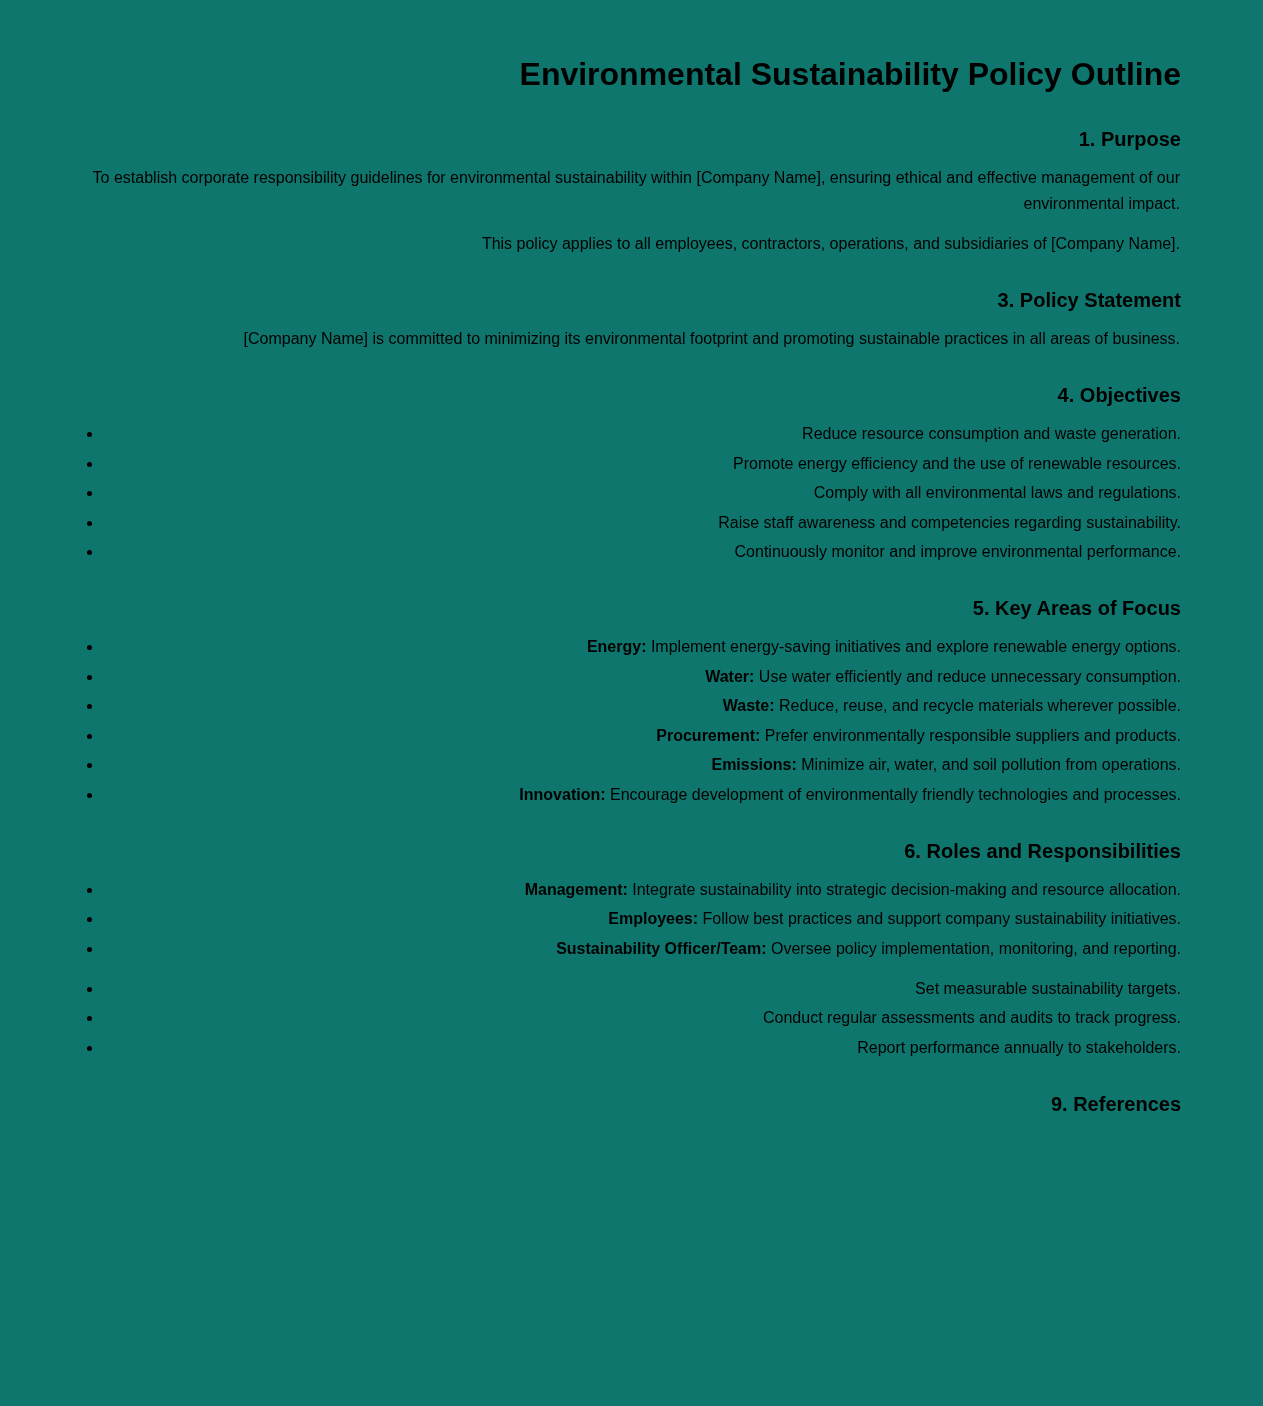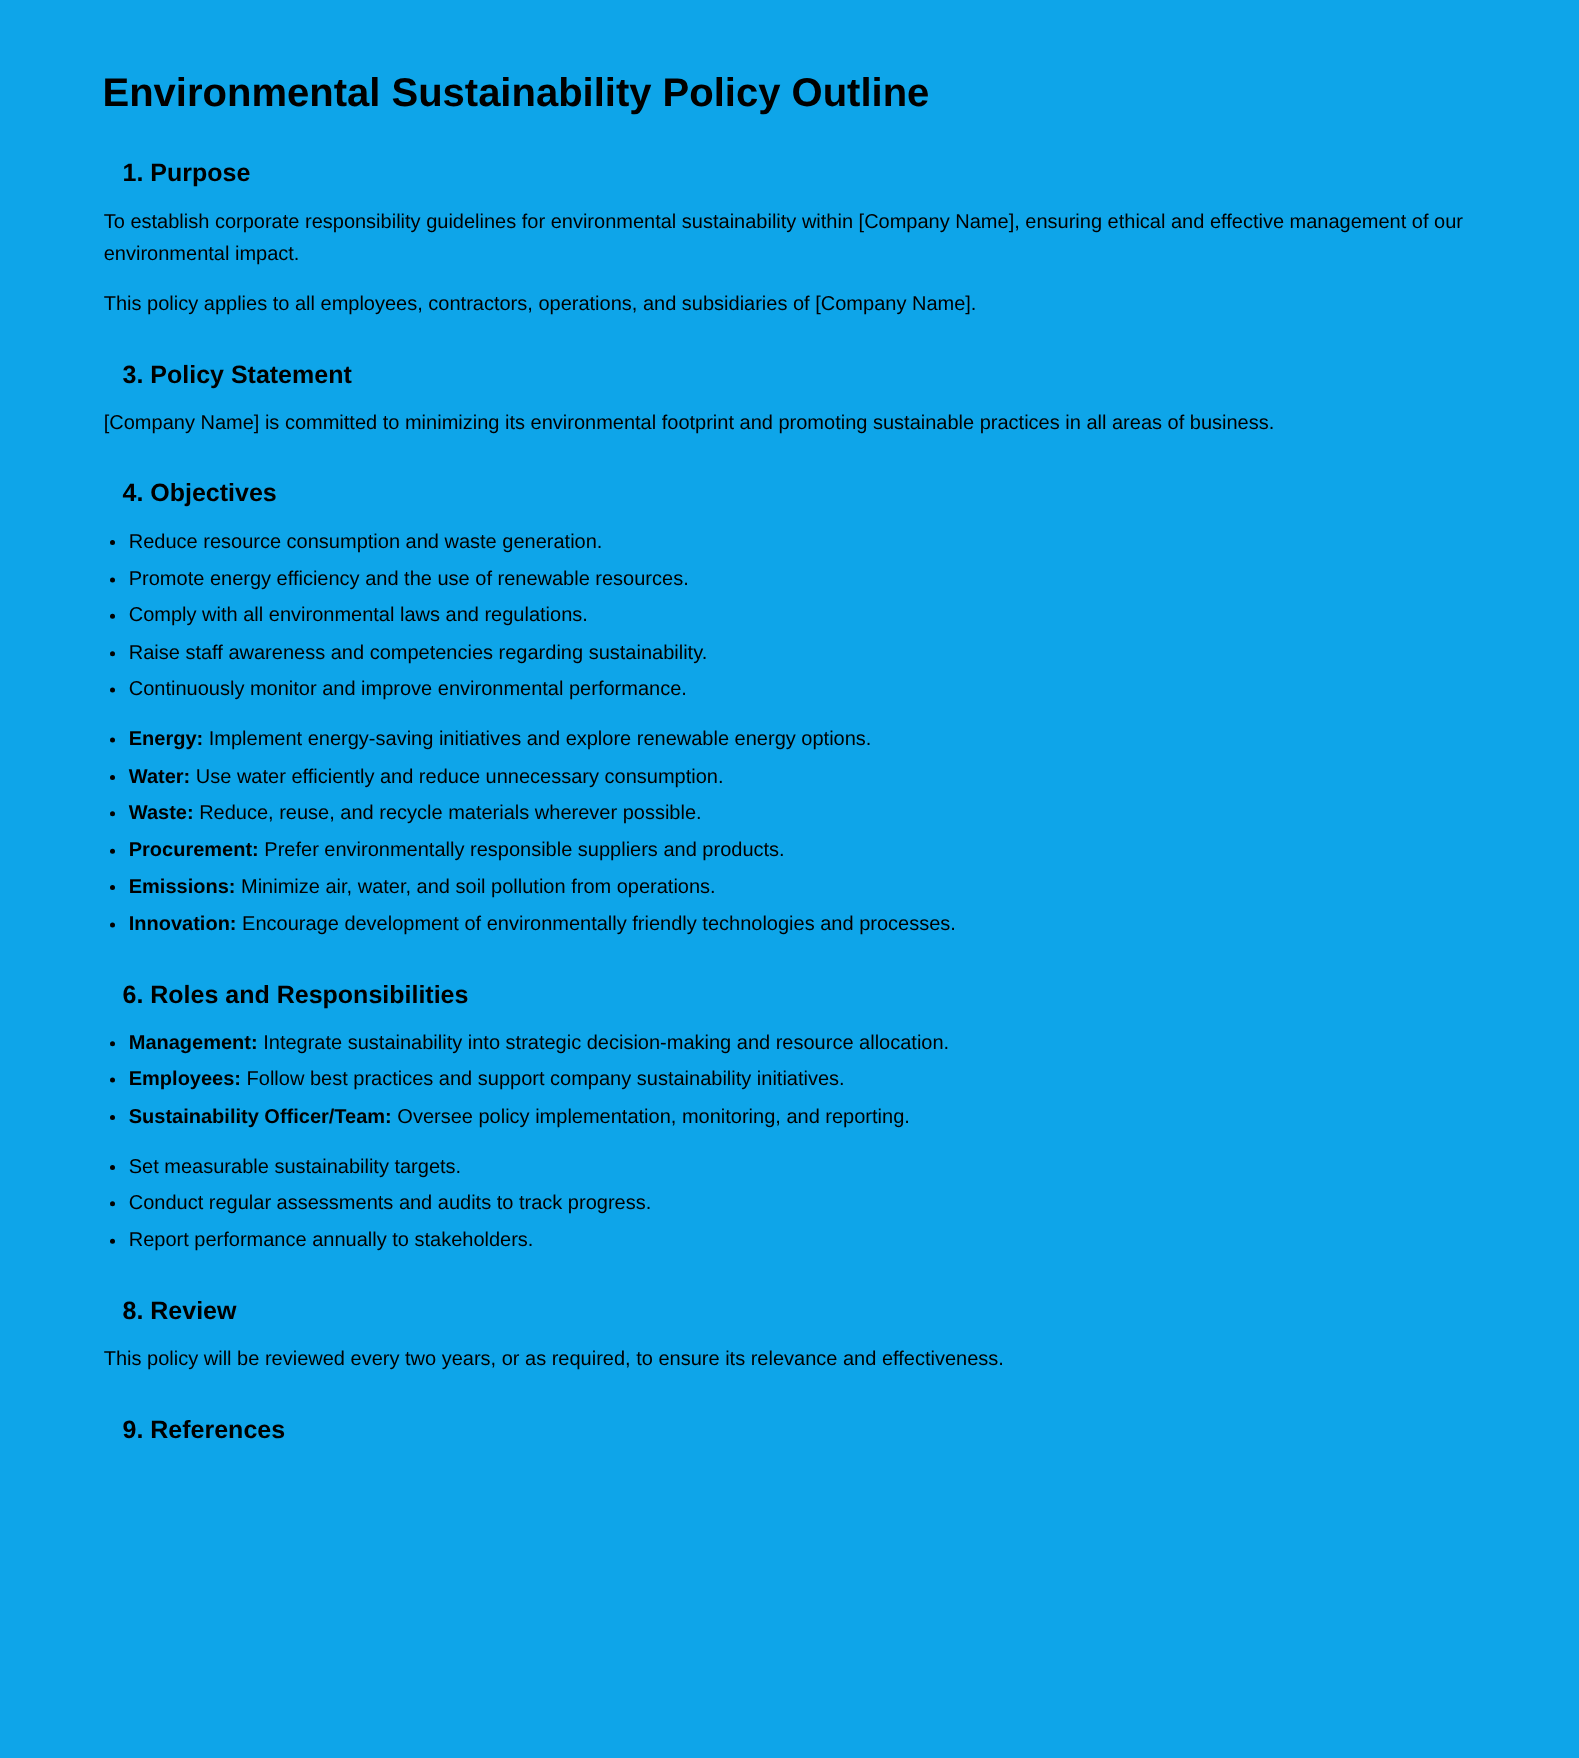--- a/index.html
+++ b/index.html
@@ -7,23 +7,24 @@
     padding: 0;
     background: #ffffff;
     color: #000000;
     font-family: "Liberation Sans", sans-serif;
   }
   .page {
     width: 1263px;
     min-height: 1406px;
     box-sizing: border-box;
     padding: 55px 82px 60px 82px;
-    background: #0ea5e9;
+    background: #0f766e;
     font-size: 16px;
     line-height: 26px;
+    text-align: right;
   }
   h1.doc-title {
     font-size: 32px;
     line-height: 1.2;
     font-weight: bold;
     margin: 0 0 34px 0;
   }
   h2.section-heading {
     font-size: 20px;
     line-height: 1.2;
@@ -65,20 +66,21 @@
     <h2 class="section-heading">4. Objectives</h2>
   <ul>
           <li>Reduce resource consumption and waste generation.</li>
           <li>Promote energy efficiency and the use of renewable resources.</li>
           <li>Comply with all environmental laws and regulations.</li>
           <li>Raise staff awareness and competencies regarding sustainability.</li>
           <li>Continuously monitor and improve environmental performance.</li>
         </ul>
       </section>
       <section class="doc-section">
+    <h2 class="section-heading">5. Key Areas of Focus</h2>
   <ul>
           <li><strong>Energy:</strong> Implement energy-saving initiatives and explore renewable energy options.</li>
           <li><strong>Water:</strong> Use water efficiently and reduce unnecessary consumption.</li>
           <li><strong>Waste:</strong> Reduce, reuse, and recycle materials wherever possible.</li>
           <li><strong>Procurement:</strong> Prefer environmentally responsible suppliers and products.</li>
           <li><strong>Emissions:</strong> Minimize air, water, and soil pollution from operations.</li>
           <li><strong>Innovation:</strong> Encourage development of environmentally friendly technologies and processes.</li>
         </ul>
       </section>
       <section class="doc-section">
@@ -90,20 +92,16 @@
         </ul>
       </section>
       <section class="doc-section">
   <ul>
           <li>Set measurable sustainability targets.</li>
           <li>Conduct regular assessments and audits to track progress.</li>
           <li>Report performance annually to stakeholders.</li>
         </ul>
       </section>
       <section class="doc-section">
-    <h2 class="section-heading">8. Review</h2>
-  <p>This policy will be reviewed every two years, or as required, to ensure its relevance and effectiveness.</p>
-      </section>
-      <section class="doc-section">
     <h2 class="section-heading">9. References</h2>
   </section>
     </div>
 </main>
 
 </body></html>

